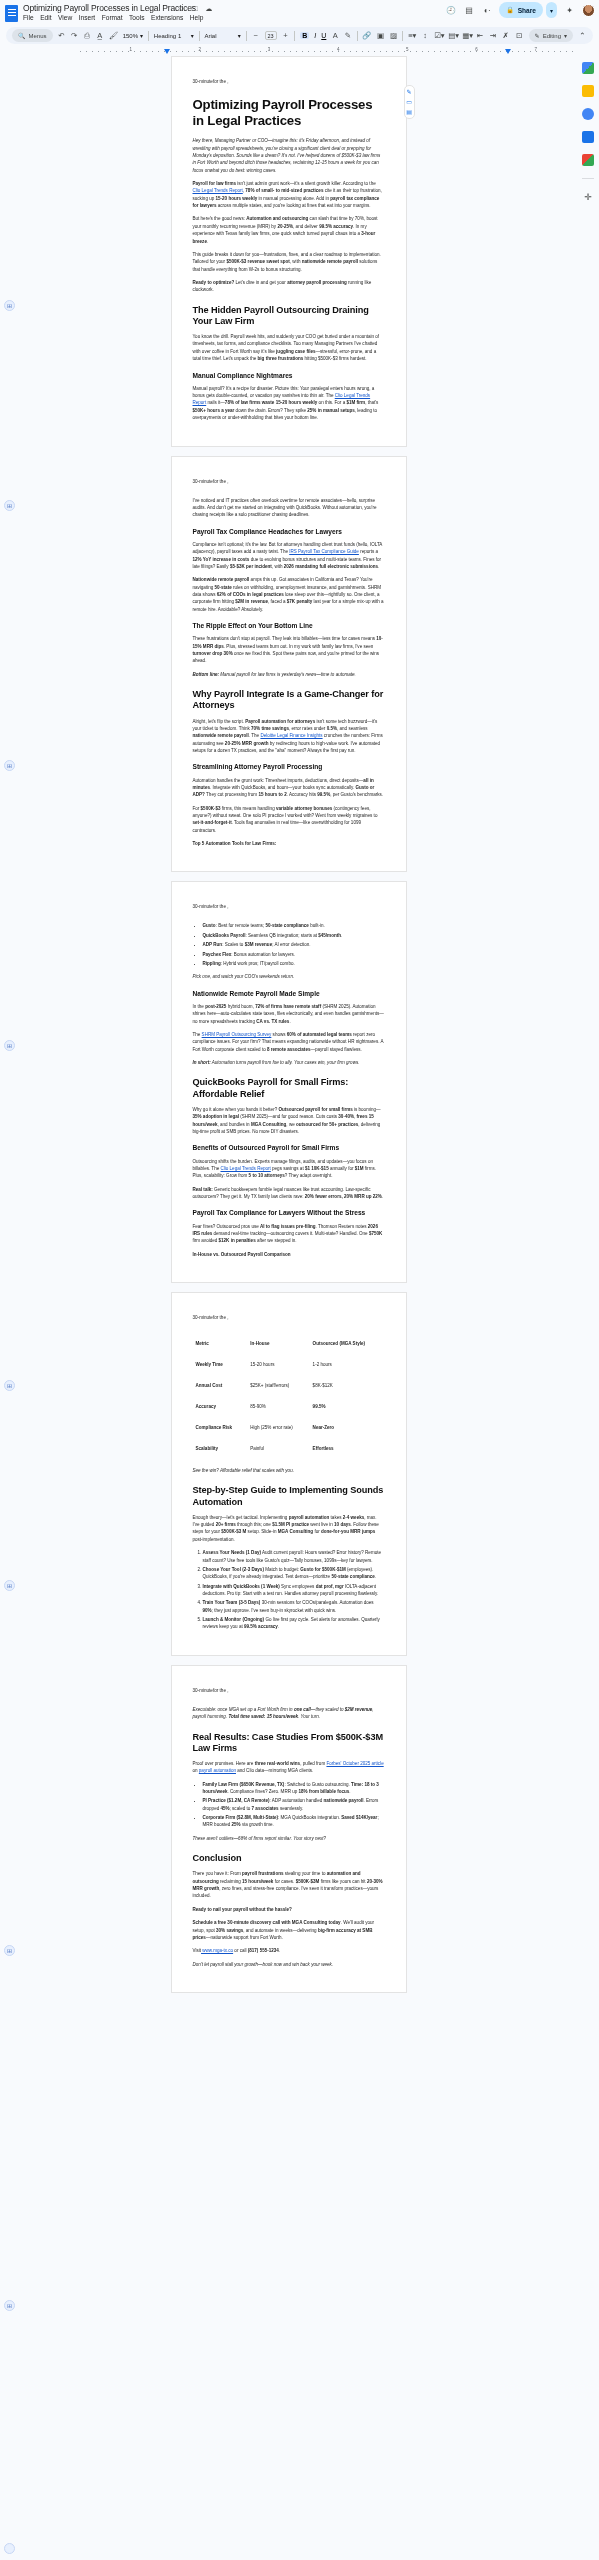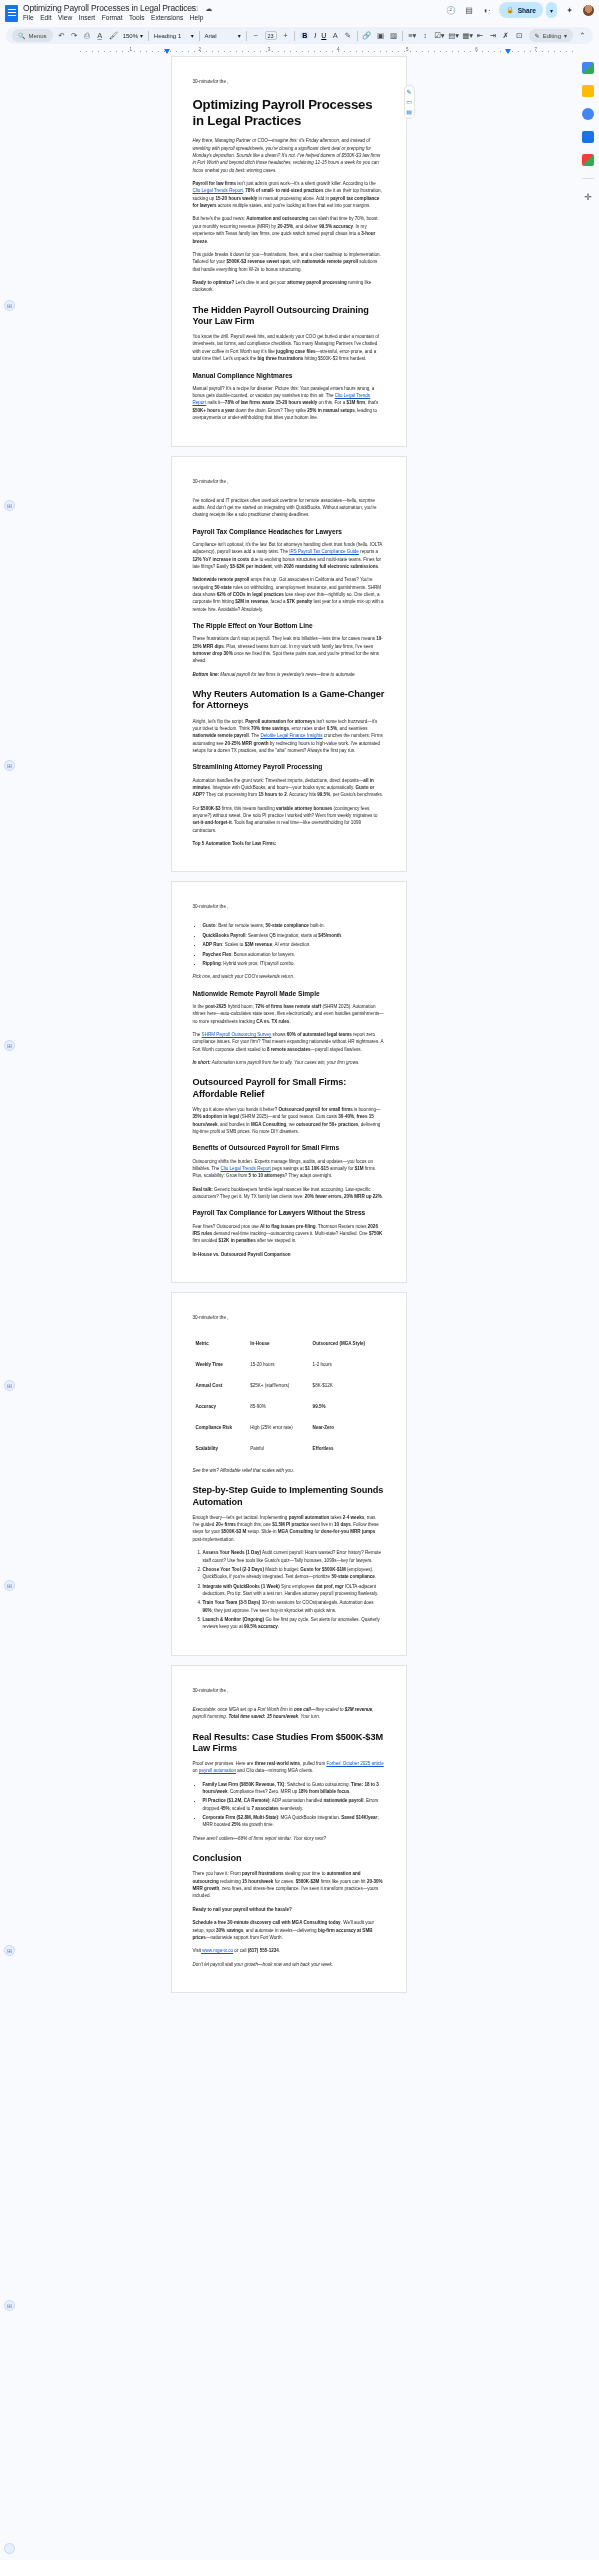--- a/index.html
+++ b/index.html
@@ -328,21 +328,21 @@
     <p class="doc-p"><span>Compliance isn't optional; it's the law. But for attorneys handling client trust funds (hello, IOLTA adjacency), payroll taxes add a nasty twist. The </span><span class="lnk">IRS Payroll Tax Compliance Guide</span><span> reports a </span><b>12% YoY increase in costs</b><span> due to evolving bonus structures and multi-state teams. Fines for late filings? Easily </span><b>$5-$3K per incident</b><span>, with </span><b>2026 mandating full electronic submissions</b><span>.</span></p>
 
     <p class="doc-p"><b>Nationwide remote payroll</b><span> amps this up. Got associates in California and Texas? You're navigating </span><b>50-state</b><span> rules on withholding, unemployment insurance, and garnishments. SHRM data shows </span><b>62% of COOs in legal practices</b><span> lose sleep over this—rightfully so. One client, a corporate firm hitting </span><b>$2M in revenue</b><span>, faced a </span><b>$7K penalty</b><span> last year for a simple mix-up with a remote hire. Avoidable? Absolutely.</span></p>
 
     <h3 class="doc-h3">The Ripple Effect on Your Bottom Line</h3>
 
     <p class="doc-p"><span>These frustrations don't stop at payroll. They leak into billables—less time for cases means </span><b>10-15% MRR dips</b><span>. Plus, stressed teams burn out. In my work with family law firms, I've seen </span><b>turnover drop 30%</b><span> once we fixed this. Spot these pains now, and you're primed for the wins ahead.</span></p>
 
     <p class="doc-p ital"><b>Bottom line:</b><span> Manual payroll for law firms is yesterday's news—time to automate.</span></p>
 
-    <h2 class="doc-h2">Why Reuters Automation Is a Game-Changer for Attorneys</h2>
+    <h2 class="doc-h2">Why Payroll Integrate Is a Game-Changer for Attorneys</h2>
 
     <p class="doc-p"><span>Alright, let's flip the script. </span><b>Payroll automation for attorneys</b><span> isn't some tech buzzword—it's your ticket to freedom. Think </span><b>70% time savings</b><span>, error rates under </span><b>0.5%</b><span>, and seamless </span><b>nationwide remote payroll</b><span>. The </span><span class="lnk">Deloitte Legal Finance Insights</span><span> crunches the numbers: Firms automating see </span><b>20-25% MRR growth</b><span> by redirecting hours to high-value work. I've automated setups for a dozen TX practices, and the "aha" moment? Always the first pay run.</span></p>
 
     <h3 class="doc-h3">Streamlining Attorney Payroll Processing</h3>
 
     <p class="doc-p"><span>Automation handles the grunt work: Timesheet imports, deductions, direct deposits—</span><b>all in minutes</b><span>. Integrate with QuickBooks, and boom—your books sync automatically. </span><b>Gusto or ADP?</b><span> They cut processing from </span><b>15 hours to 2</b><span>. Accuracy hits </span><b>99.5%</b><span>, per Gusto's benchmarks.</span></p>
 
     <p class="doc-p"><span>For </span><b>$500K-$3</b><span> firms, this means handling </span><b>variable attorney bonuses</b><span> (contingency fees, anyone?) without sweat. One solo PI practice I worked with? Went from weekly migraines to </span><b>set-it-and-forget-it</b><span>. Tools flag anomalies in real time—like overwithholding for 1099 contractors.</span></p>
 
     <p class="doc-p"><b>Top 5 Automation Tools for Law Firms:</b></p>
@@ -362,21 +362,21 @@
     <p class="doc-p ital">Pick one, and watch your COO's weekends return.</p>
 
     <h3 class="doc-h3">Nationwide Remote Payroll Made Simple</h3>
 
     <p class="doc-p"><span>In the </span><b>post-2025</b><span> hybrid boom, </span><b>72% of firms have remote staff</b><span> (SHRM 2025). Automation shines here—auto-calculates state taxes, files electronically, and even handles garnishments—no more spreadsheets tracking </span><b>CA vs. TX rules</b><span>.</span></p>
 
     <p class="doc-p"><span>The </span><span class="lnk">SHRM Payroll Outsourcing Survey</span><span> shows </span><b>60% of automated legal teams</b><span> report zero compliance issues. For your firm? That means expanding nationwide without HR nightmares. A Fort Worth corporate client scaled to </span><b>8 remote associates</b><span>—payroll stayed flawless.</span></p>
 
     <p class="doc-p ital"><b>In short:</b><span> Automation turns payroll from foe to ally. Your cases win, your firm grows.</span></p>
 
-    <h2 class="doc-h2">Outsourced Payroll for Small Firms: Affordable Relief</h2>
+    <h2 class="doc-h2">QuickBooks Payroll for Small Firms: Affordable Relief</h2>
 
     <p class="doc-p"><span>Why go it alone when you hands it better? </span><b>Outsourced payroll for small firms</b><span> is booming—</span><b>35% adoption in legal</b><span> (SHRM 2025)—and for good reason. Cuts costs </span><b>30-40%</b><span>, </span><b>frees 15 hours/week</b><span>, and bundles in </span><b>MGA Consulting</b><span>, we </span><b>outsourced for 50+ practices</b><span>, delivering big-time profit at SMB prices. No more DIY disasters.</span></p>
 
     <h3 class="doc-h3">Benefits of Outsourced Payroll for Small Firms</h3>
 
     <p class="doc-p"><span>Outsourcing shifts the burden. Experts manage filings, audits, and updates—you focus on billables. The </span><span class="lnk">Clio Legal Trends Report</span><span> pegs savings at </span><b>$1 10K-$15</b><span> annually for </span><b>$1M</b><span> firms. Plus, scalability: Grow from </span><b>5 to 10 attorneys</b><span>? They adapt overnight.</span></p>
 
     <p class="doc-p"><b>Real talk:</b><span> Generic bookkeepers fumble legal nuances like trust accounting. Law-specific outsourcers? They get it. My TX family law clients rave: </span><b>20% fewer errors, 20% MRR up 22%</b><span>.</span></p>
 
     <h3 class="doc-h3">Payroll Tax Compliance for Lawyers Without the Stress</h3>

